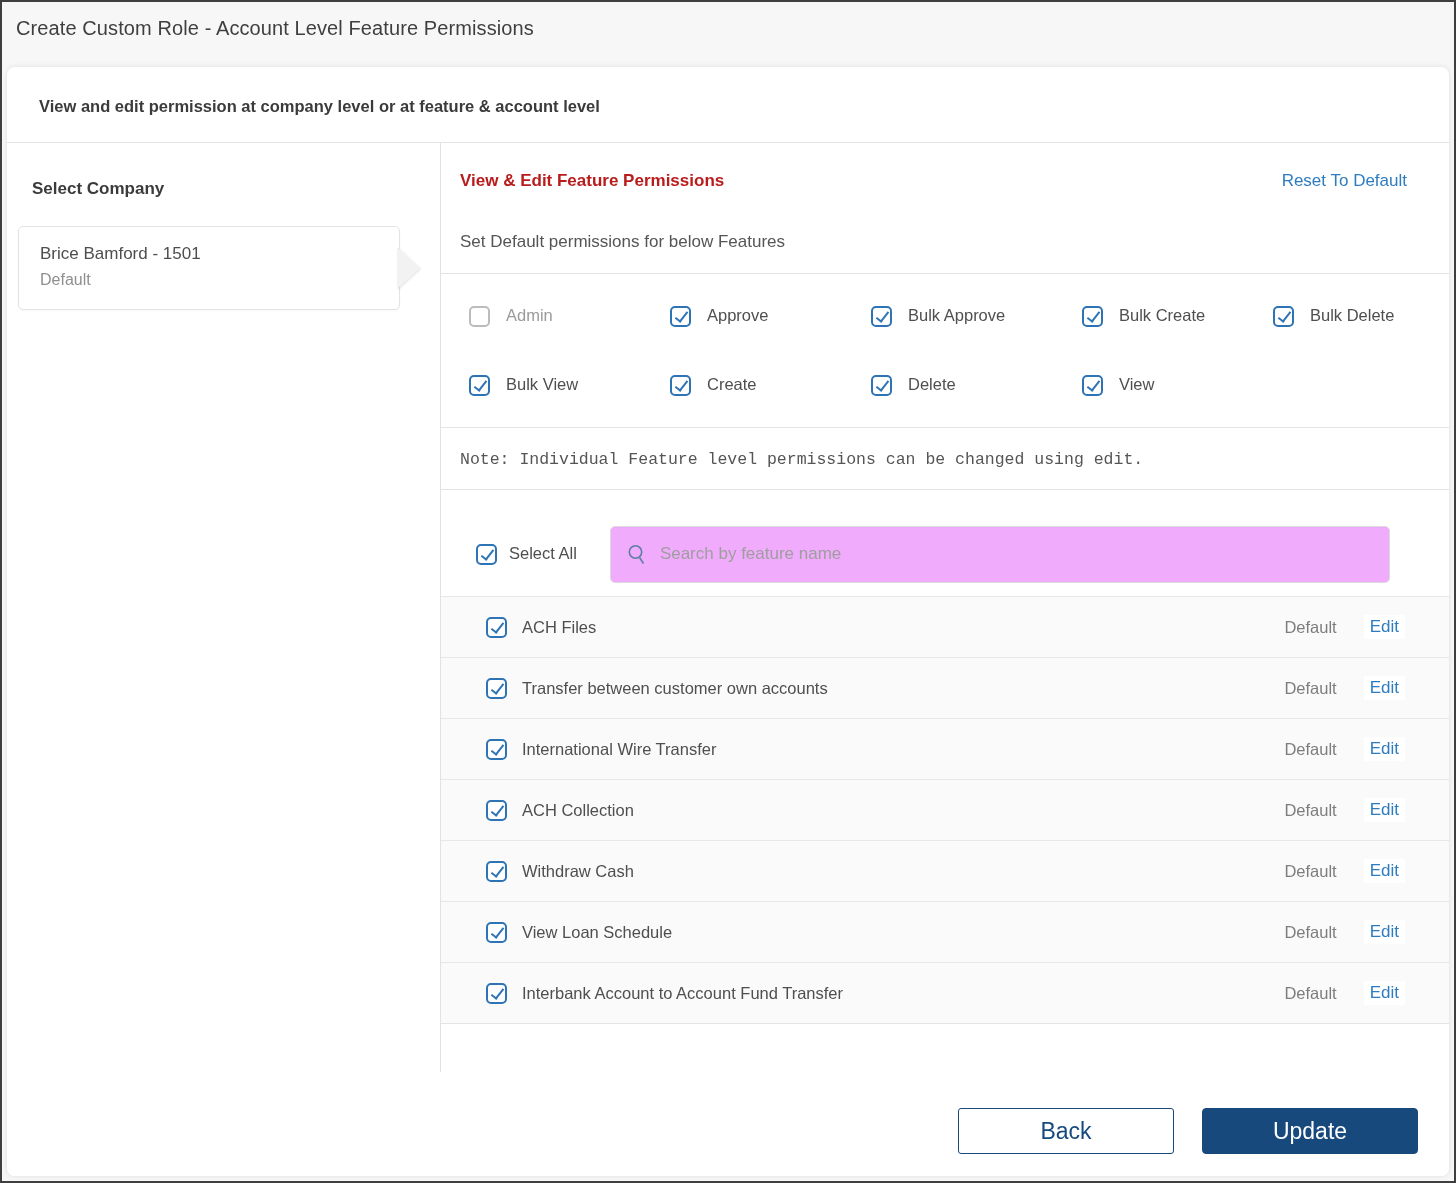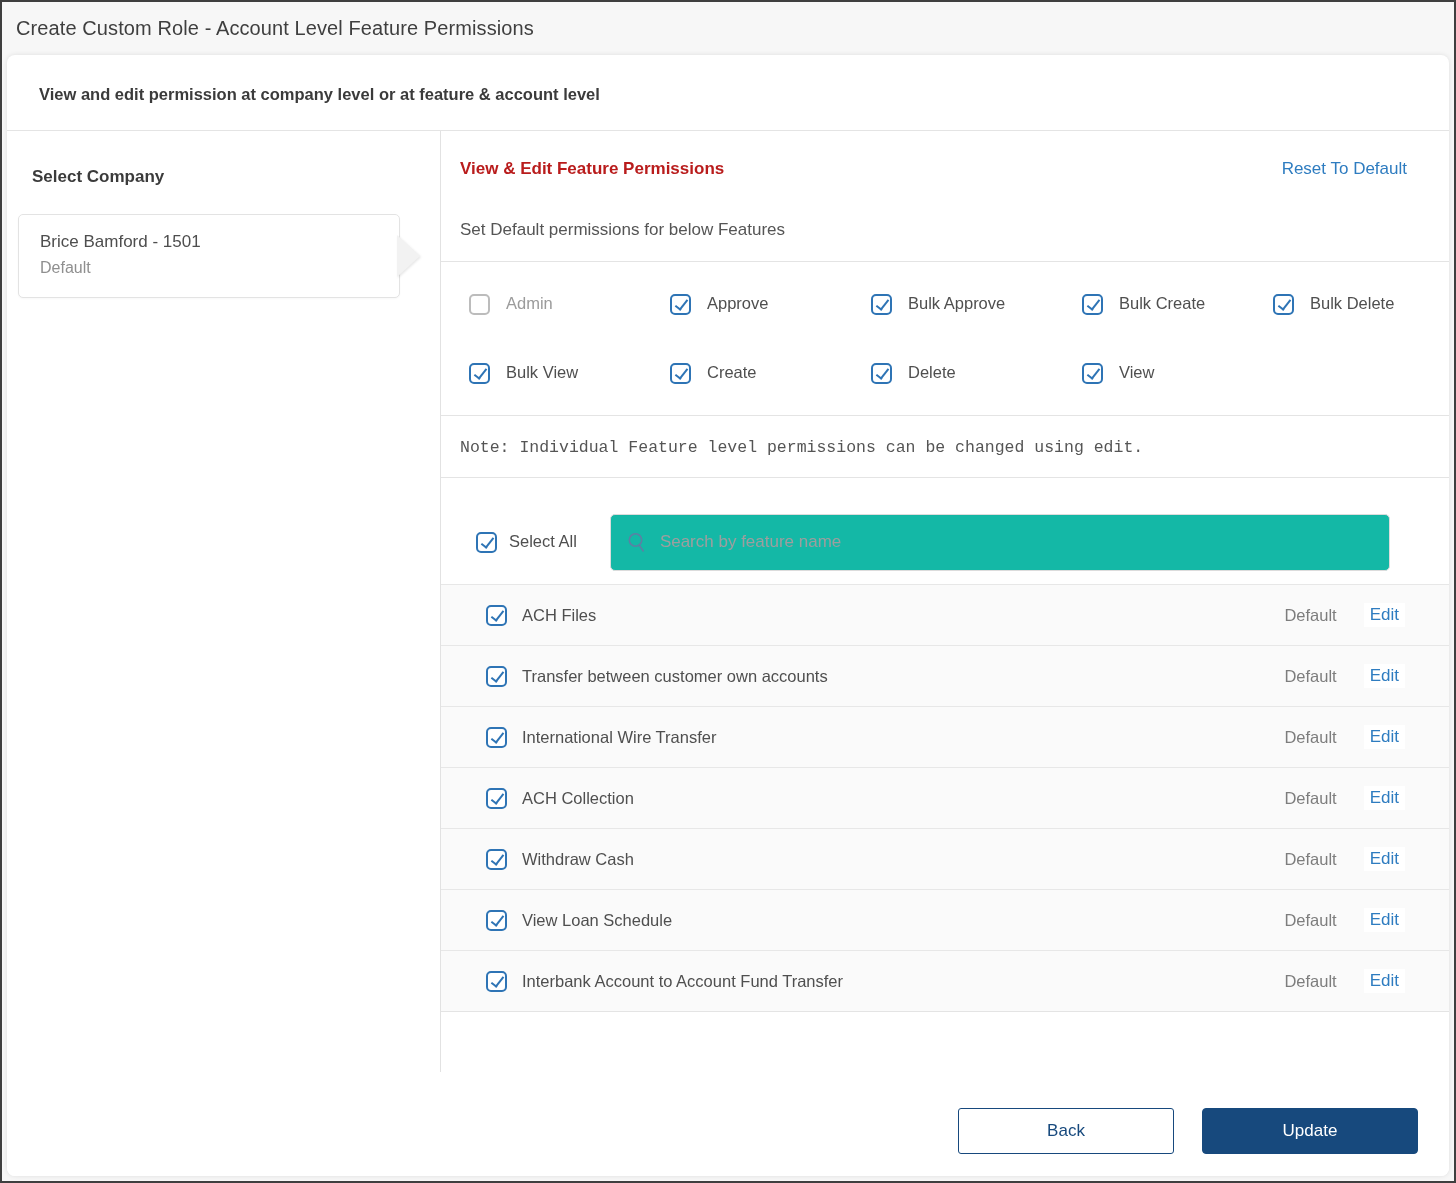--- a/index.html
+++ b/index.html
@@ -13,21 +13,21 @@
     display:flex; flex-direction:column;
     overflow:hidden;
   }
 
   
   .titlebar { height:53px; flex:none; display:flex; align-items:center; padding-left:14px; }
   .titlebar h1 { font-size:20px; font-weight:400; color:#3f3f3f; letter-spacing:0.1px; }
 
   
   .card {
-    flex:1; margin:0 5px 5px 5px;
+    flex:1; margin:12px 5px 5px 5px;
     background:#fff; border-radius:8px;
     box-shadow:0 0 5px rgba(0,0,0,0.10);
     display:flex; flex-direction:column;
     overflow:hidden;
   }
 
   .card-header { padding:30px 32px 26px 32px; border-bottom:1px solid #e4e4e4; }
   .card-header .subtitle { font-size:16.5px; font-weight:700; color:#3b3b3b; }
 
   .panels { flex:1; display:flex; align-items:stretch; }
@@ -85,21 +85,21 @@
     display:flex; justify-content:space-between; align-items:center;
     padding:15px 44px 15px 60px; border-bottom:1px solid #e4e4e4;
   }
   .feature-subheader .fs-title { font-size:17px; font-weight:700; color:#3b3b3b; }
 
   .search-row { display:flex; align-items:center; padding:22px 0 0 35px; height:106px; }
   .select-all { display:flex; align-items:flex-start; gap:12px; }
   .select-all .lbl { font-size:16.5px; color:#4f4f4f; }
   .search-box {
     margin-left:33px; width:780px; height:57px;
-    border:1px solid #dcdcdc; border-radius:5px; background:#14b8a6;
+    border:1px solid #dcdcdc; border-radius:5px; background:#f0abfc;
     display:flex; align-items:center; padding:0 16px;
     box-shadow:inset 0 1px 1px rgba(0,0,0,0.02);
   }
   .search-box svg { flex:none; margin-right:13px; }
   .search-box input {
     border:none; outline:none; flex:1; font-size:17px; color:#4f4f4f; background:transparent;
     font-family:"Liberation Sans","DejaVu Sans",sans-serif;
   }
   .search-box input::placeholder { color:#9e9e9e; opacity:1; }
 
@@ -109,21 +109,21 @@
     background:#fafafa; border-top:1px solid #e7e7e7;
     padding:0 44px 0 45px;
   }
   .feature-row .name { font-size:16.5px; color:#4f4f4f; margin-left:15px; }
   .feature-row .spacer { flex:1; }
   .feature-row .status { font-size:16.5px; color:#7d7d7d; margin-right:27px; }
   .feature-row .edit-link { background:#fff; padding:2px 6px; }
 
   
   .footer { flex:none; height:104px; display:flex; justify-content:flex-end; align-items:flex-start; gap:28px; padding:36px 31px 0 0; background:#fff; }
-  .btn { width:216px; height:46px; font-size:17px; border-radius:3px; cursor:pointer;
+  .btn { width:216px; height:46px; font-size:23px; border-radius:3px; cursor:pointer;
          font-family:"Liberation Sans","DejaVu Sans",sans-serif; }
   .btn-back { background:#fff; border:1px solid #17497d; color:#17497d; }
   .btn-update { background:#17497d; border:1px solid #17497d; color:#fff; border-radius:4px; }
 </style>
 </head>
 <body>
 
 <div class="viewport">
 
   <div class="titlebar">

